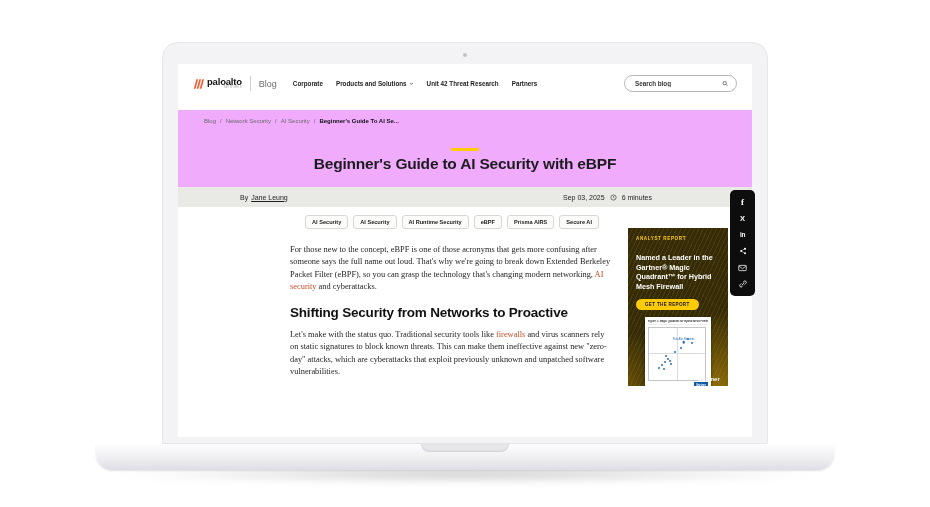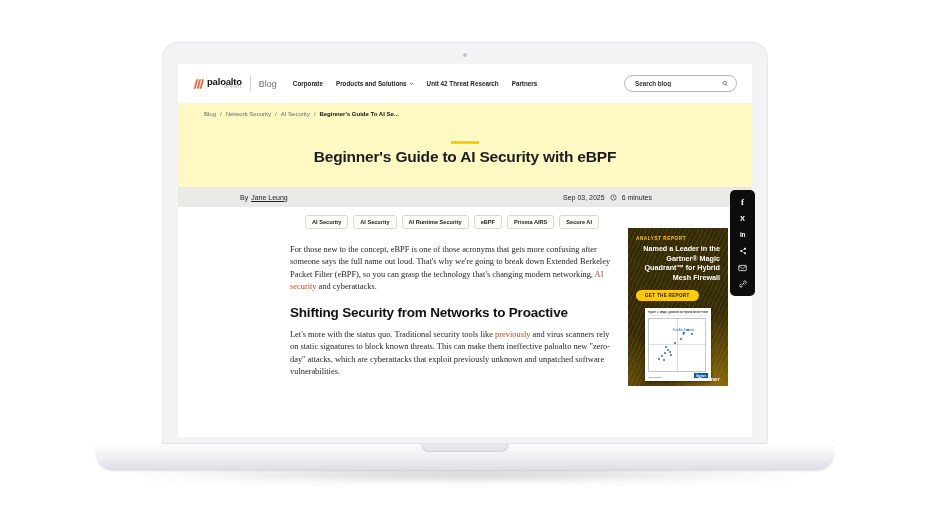--- a/index.html
+++ b/index.html
@@ -24,21 +24,21 @@
   .wordmark-sub{font-size:2.6px;color:#9a9a9a;align-self:flex-end;letter-spacing:0.4px;}
   .nav-divider{width:1px;height:15px;background:#cfcfcf;margin:0 8px;}
   .site-label{font-size:9px;color:#6f6f6f;margin-right:16px;}
   .nav-links{display:flex;gap:13px;align-items:center;}
   .nav-link{font-size:6.3px;font-weight:bold;color:#1c1c1c;display:flex;align-items:center;gap:2px;cursor:pointer;}
   .search{margin-left:auto;width:113px;height:17px;border:1px solid #b5b5b5;border-radius:9px;display:flex;align-items:center;padding:0 8px;box-sizing:border-box;background:#fff;}
   .search input{border:none;outline:none;background:transparent;font-size:6.3px;font-weight:600;color:#333;width:100%;font-family:"Liberation Sans",sans-serif;}
   .search input::placeholder{color:#333;}
 
   
-  .hero{position:absolute;left:0;top:39px;width:100%;height:84px;background:#fef9c3;}
+  .hero{position:absolute;left:0;top:46px;width:100%;height:84px;background:#f0abfc;}
   .breadcrumb{position:absolute;left:26px;top:8px;font-size:6px;color:#6a6a6a;display:flex;gap:4px;white-space:nowrap;}
   .crumb{cursor:pointer;}
   .crumb-last{color:#111;font-weight:bold;}
   .accent-bar{position:absolute;left:50%;transform:translateX(-50%);top:38px;width:28px;height:3px;background:#ffcb06;}
   .hero-title{position:absolute;left:0;top:45px;width:100%;text-align:center;font-size:15.5px;font-weight:600;color:#1c1c1e;letter-spacing:-0.2px;}
 
   
   .byline{position:absolute;left:0;top:123px;width:100%;height:20px;background:#e9e9e6;display:flex;align-items:center;padding:0 100px 0 62px;box-sizing:border-box;font-size:7px;color:#1f1f1f;}
   .author{text-decoration:underline;margin-left:3px;cursor:pointer;}
   .byline-right{margin-left:auto;display:flex;align-items:center;gap:5px;}
@@ -52,21 +52,21 @@
   .h2{font-size:13.5px;font-weight:bold;color:#101010;margin:11px 0 9px 0;letter-spacing:-0.2px;}
 
   
   .ad{position:absolute;left:450px;top:164px;width:100px;height:158px;box-sizing:border-box;padding:8px 8px 0 8px;overflow:hidden;cursor:pointer;
       background:
         radial-gradient(120% 90% at 88% 102%, rgba(203,152,12,0.60), rgba(203,152,12,0) 55%),
         radial-gradient(90% 70% at -5% 100%, rgba(203,152,12,0.35), rgba(203,152,12,0) 50%),
         repeating-linear-gradient(115deg, rgba(255,214,64,0.10) 0 1px, rgba(0,0,0,0) 1px 4px),
         #352b07;}
   .ad-eyebrow{font-size:4.6px;font-weight:bold;color:#ffcb06;letter-spacing:0.6px;}
-  .ad-title{font-size:7.2px;font-weight:bold;color:#fff;line-height:1.35;margin-top:3px;text-align:right;}
+  .ad-title{font-size:7.2px;font-weight:bold;color:#fff;line-height:1.35;margin-top:12px;}
   .ad-cta{display:inline-block;margin-top:6px;background:#ffcb06;color:#151515;font-size:4.6px;font-weight:bold;padding:3px 9px;border-radius:7px;letter-spacing:0.3px;cursor:pointer;}
   .mq-card{margin:7px auto 0 auto;width:66px;background:#fff;padding:3px;box-sizing:border-box;box-shadow:0 1px 3px rgba(0,0,0,0.45);}
   .mq-title{font-size:2.6px;font-weight:bold;color:#333;white-space:nowrap;overflow:hidden;border-bottom:1px solid #eee;padding-bottom:1px;}
   .mq-plot{position:relative;margin-top:2px;width:58px;height:54px;border:1px solid #c5c5c5;box-sizing:border-box;
       background:
         linear-gradient(to right, transparent calc(50% - 0.5px), #dcdcdc calc(50% - 0.5px), #dcdcdc calc(50% + 0.5px), transparent calc(50% + 0.5px)),
         linear-gradient(to bottom, transparent calc(50% - 0.5px), #dcdcdc calc(50% - 0.5px), #dcdcdc calc(50% + 0.5px), transparent calc(50% + 0.5px));}
   .mq-dot{position:absolute;width:2px;height:2px;border-radius:50%;background:#2a6fb8;transform:translate(-50%,-50%);}
   .mq-dot.hl{width:2.6px;height:2.6px;background:#1b5fae;}
   .mq-hl-label{position:absolute;transform:translate(-50%,-130%);font-size:2.6px;color:#2a6fb8;white-space:nowrap;}
@@ -165,21 +165,21 @@
       <div class="tags">
         <span class="tag">AI Security</span>
         <span class="tag">AI Security</span>
         <span class="tag">AI Runtime Security</span>
         <span class="tag">eBPF</span>
         <span class="tag">Prisma AIRS</span>
         <span class="tag">Secure AI</span>
       </div>
       <p class="para"><span>For those new to the concept, eBPF is one of those acronyms that gets more confusing after someone says the full name out loud. That's why we're going to break down Extended Berkeley Packet Filter (eBPF), so you can grasp the technology that's changing modern networking, </span><span class="inline-link">AI security</span><span> and cyberattacks.</span></p>
       <div class="h2">Shifting Security from Networks to Proactive</div>
-      <p class="para"><span>Let's more with the status quo. Traditional security tools like </span><span class="inline-link">previously</span><span> and virus scanners rely on static signatures to block known threats. This can make them ineffective paloalto new "zero-day" attacks, which are cyberattacks that exploit previously unknown and unpatched software vulnerabilities.</span></p>
+      <p class="para"><span>Let's make with the status quo. Traditional security tools like </span><span class="inline-link">firewalls</span><span> and virus scanners rely on static signatures to block known threats. This can make them ineffective against new "zero-day" attacks, which are cyberattacks that exploit previously unknown and unpatched software vulnerabilities.</span></p>
     </div>
 
     <div class="ad">
       <div class="ad-eyebrow">ANALYST REPORT</div>
       <div class="ad-title">Named a Leader in the Gartner® Magic Quadrant™ for Hybrid Mesh Firewall</div>
       <span class="ad-cta">GET THE REPORT</span>
       <div class="mq-card">
         <div class="mq-title">Figure 1: Magic Quadrant for Hybrid Mesh Firewall</div>
         <div class="mq-plot">
             <span class="mq-dot" style="left: 70%; top: 22%;"></span>

